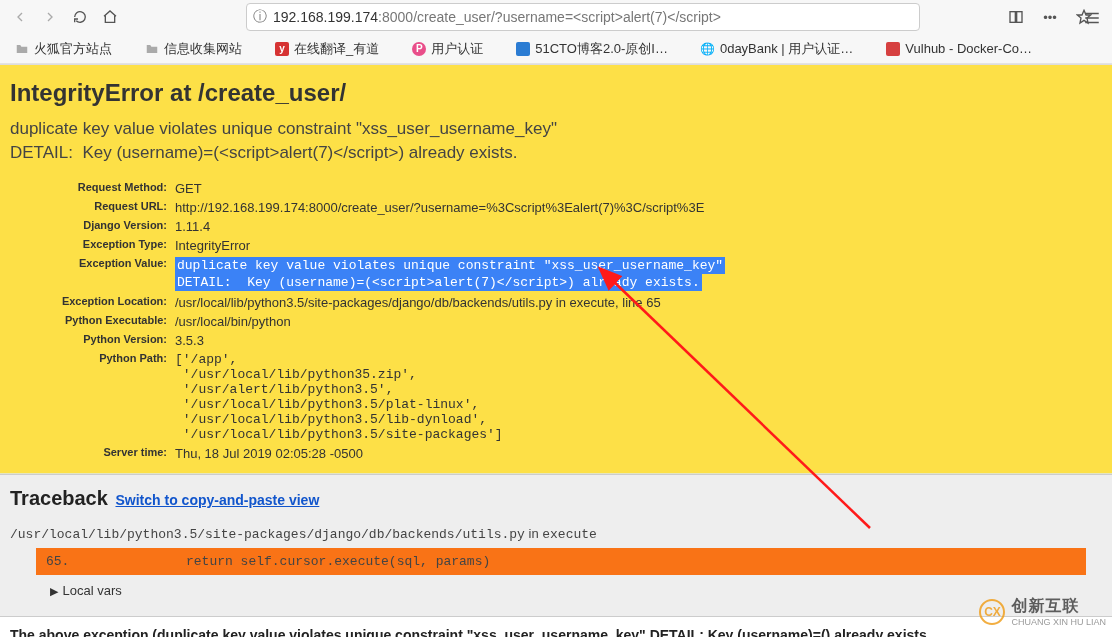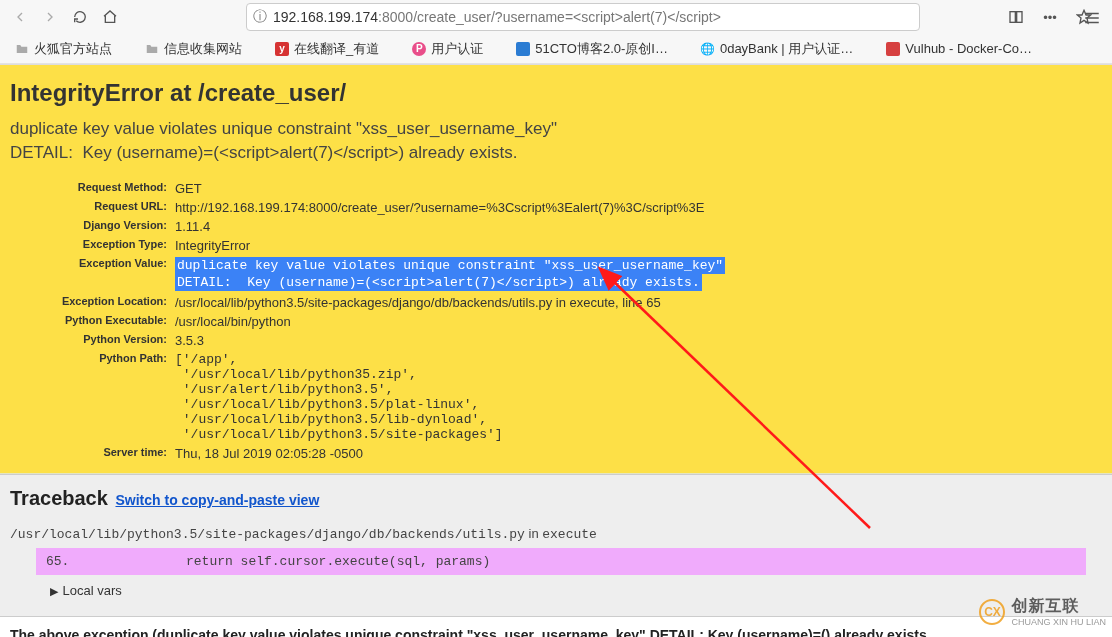--- a/index.html
+++ b/index.html
@@ -134,21 +134,21 @@
   }
   .tb-switch { color:#1155cc; text-decoration:underline; font-size:14px; margin-left:4px; cursor:pointer;font-weight:bold;}
   .tb-file {
     font-family:"Courier New",monospace;
     font-size:13px;
     color:#444;
     margin:12px 0 6px 0;
   }
   .tb-file .kw { font-family:Arial,sans-serif; }
   .tb-code {
-    background:#f0abfc;
+    background:#f97316;
     padding:6px 10px;
     margin:4px 16px 8px 26px;
     font-family:"Courier New",monospace;
     font-size:13px;
     color:#444;
   }
   .tb-code .ln { display:inline-block; width:140px;}
   .tb-local { margin:6px 0 10px 40px; font-size:13px; color:#333; cursor:pointer;}
   .tb-local .tri { display:inline-block; margin-right:4px; font-size:11px;}
 

